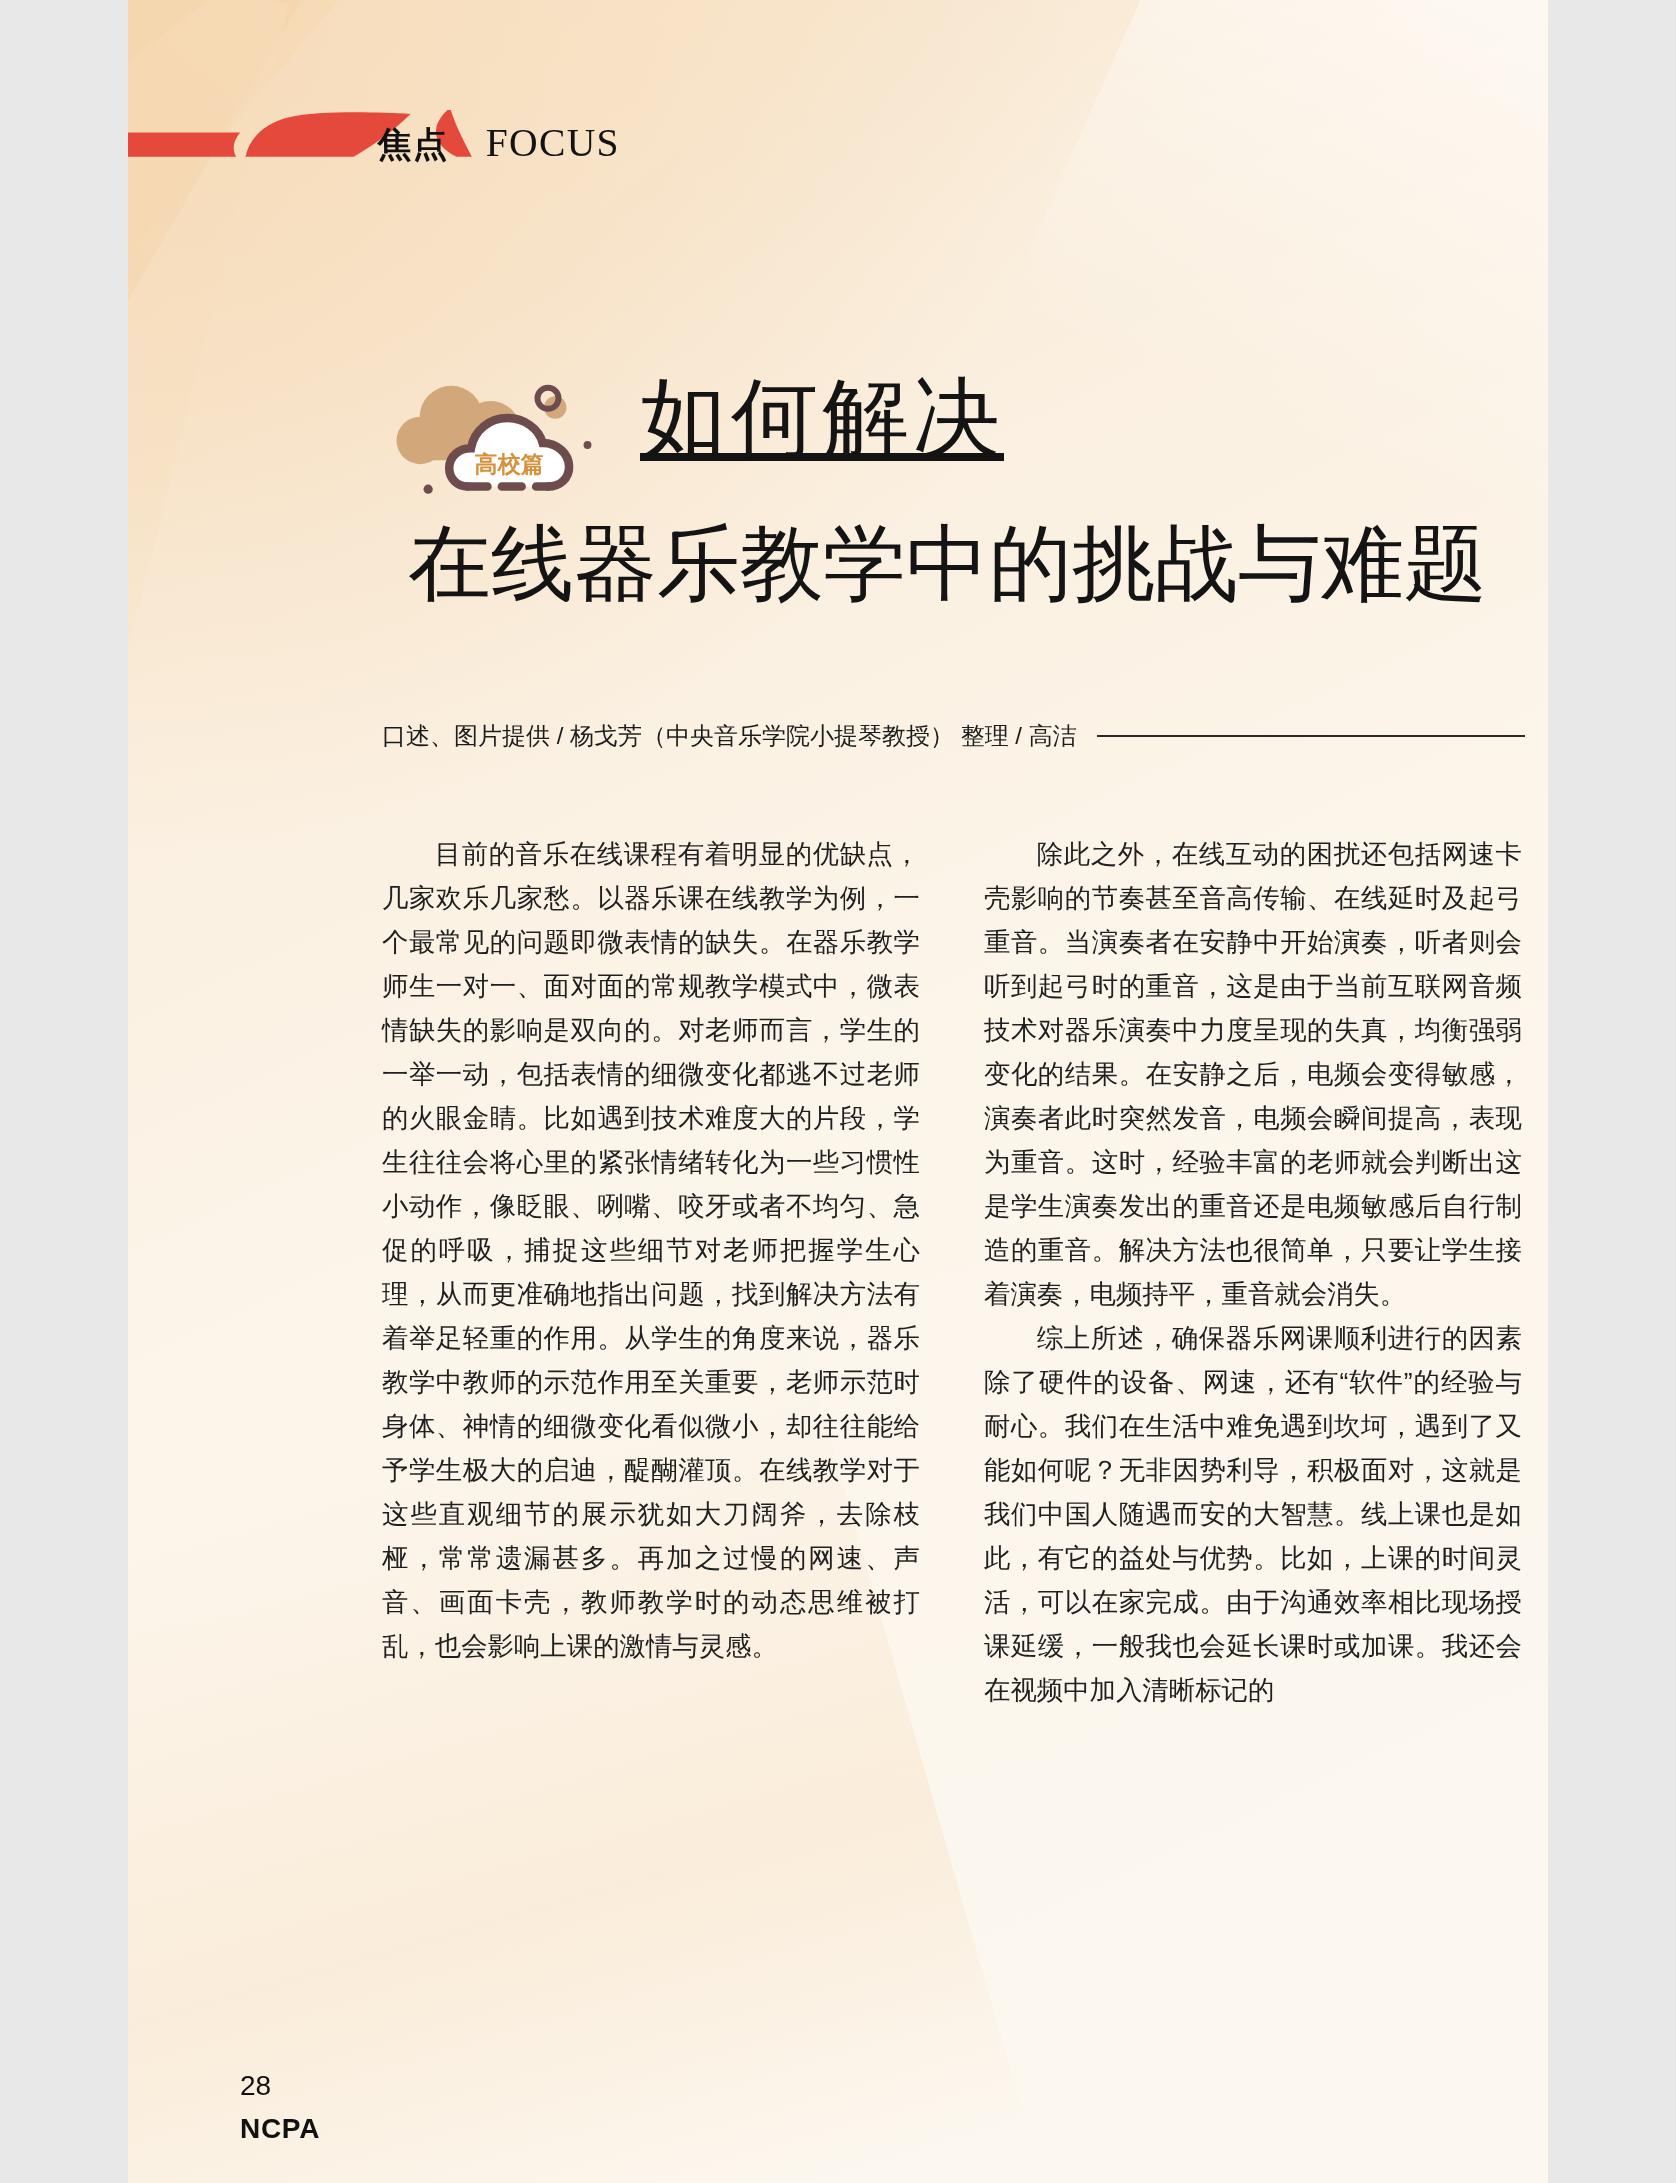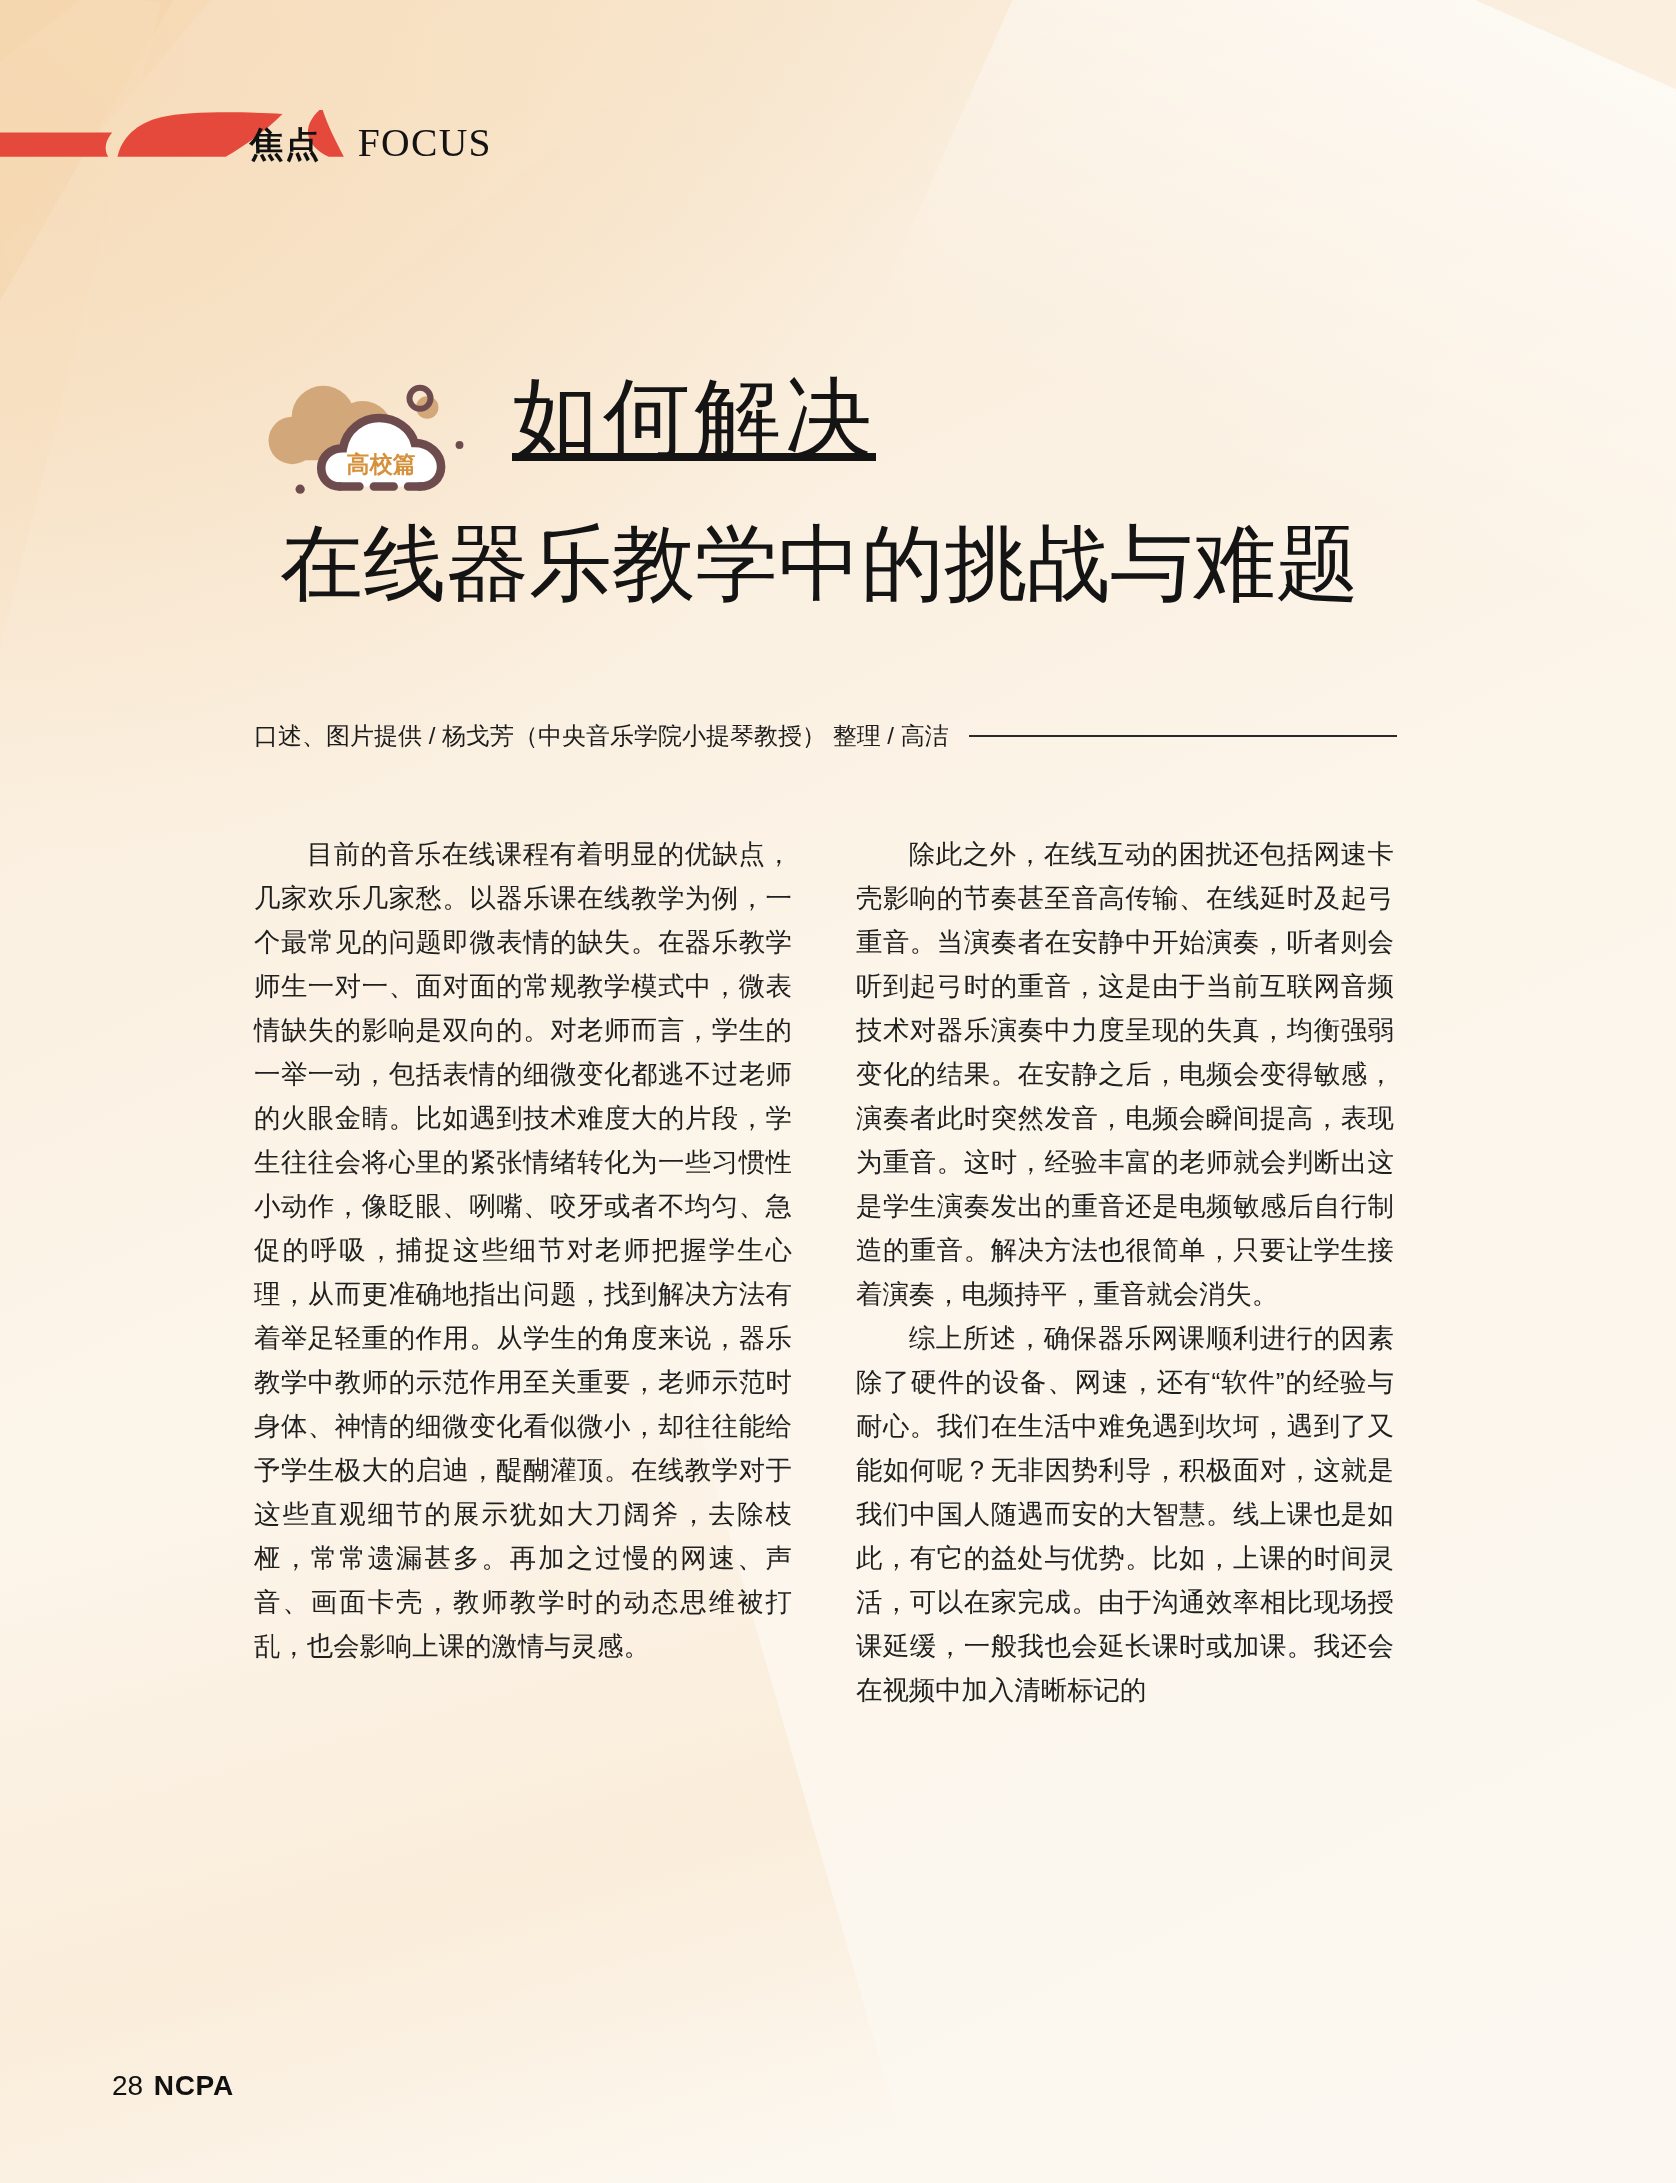--- a/index.html
+++ b/index.html
@@ -1,18 +1,18 @@
 <!DOCTYPE html>
 <html style="font-size:10.6px"><head>
 <meta charset="utf-8">
 <style>
   html,body{margin:0;padding:0;background:#e8e8e8;}
   .page{
     position:relative;
-    width:1676px;height:2183px;
+    width:1420px;height:2183px;
     margin:0 auto;
     overflow:hidden;
     background:linear-gradient(155deg,#F6E2C6 0%,#FAEEDD 22%,#FCF5EA 50%,#FCF8F1 100%);
     font-family:"Liberation Sans","DejaVu Sans",sans-serif;
     color:#1f1f1f;
   }
   
   .ray{position:absolute;transform-origin:0 0;pointer-events:none;}
   .ray1{left:-40px;top:-198px;width:284px;height:1518px;transform:rotate(30deg);
         background:linear-gradient(to bottom,rgba(242,203,152,.60),rgba(242,203,152,0) 70%);}
@@ -55,22 +55,22 @@
     position:absolute;top:832px;width:538px;
     font-size:26.4px;line-height:44px;text-align:justify;color:#1f1f1f;
   }
   .body-col p{margin:0;}
   .body-col p.indent{text-indent:2em;}
   .col-1{left:254px;}
   .col-2{left:856px;}
 
   .footer{
     position:absolute;left:112px;top:2070px;
-    display:flex;align-items:flex-end;gap:10.6px;
-    font-size:28px;color:#111;
+    display:flex;align-items:flex-start;gap:10.6px;
+    font-size:28px;color:#111;flex-direction:column;
   }
   .footer .brand{font-weight:700;letter-spacing:0.7px;}
 </style>
 </head>
 <body>
 
 <div class="page">
 
   <div class="glow"></div>
   <div class="ray ray1"></div>

